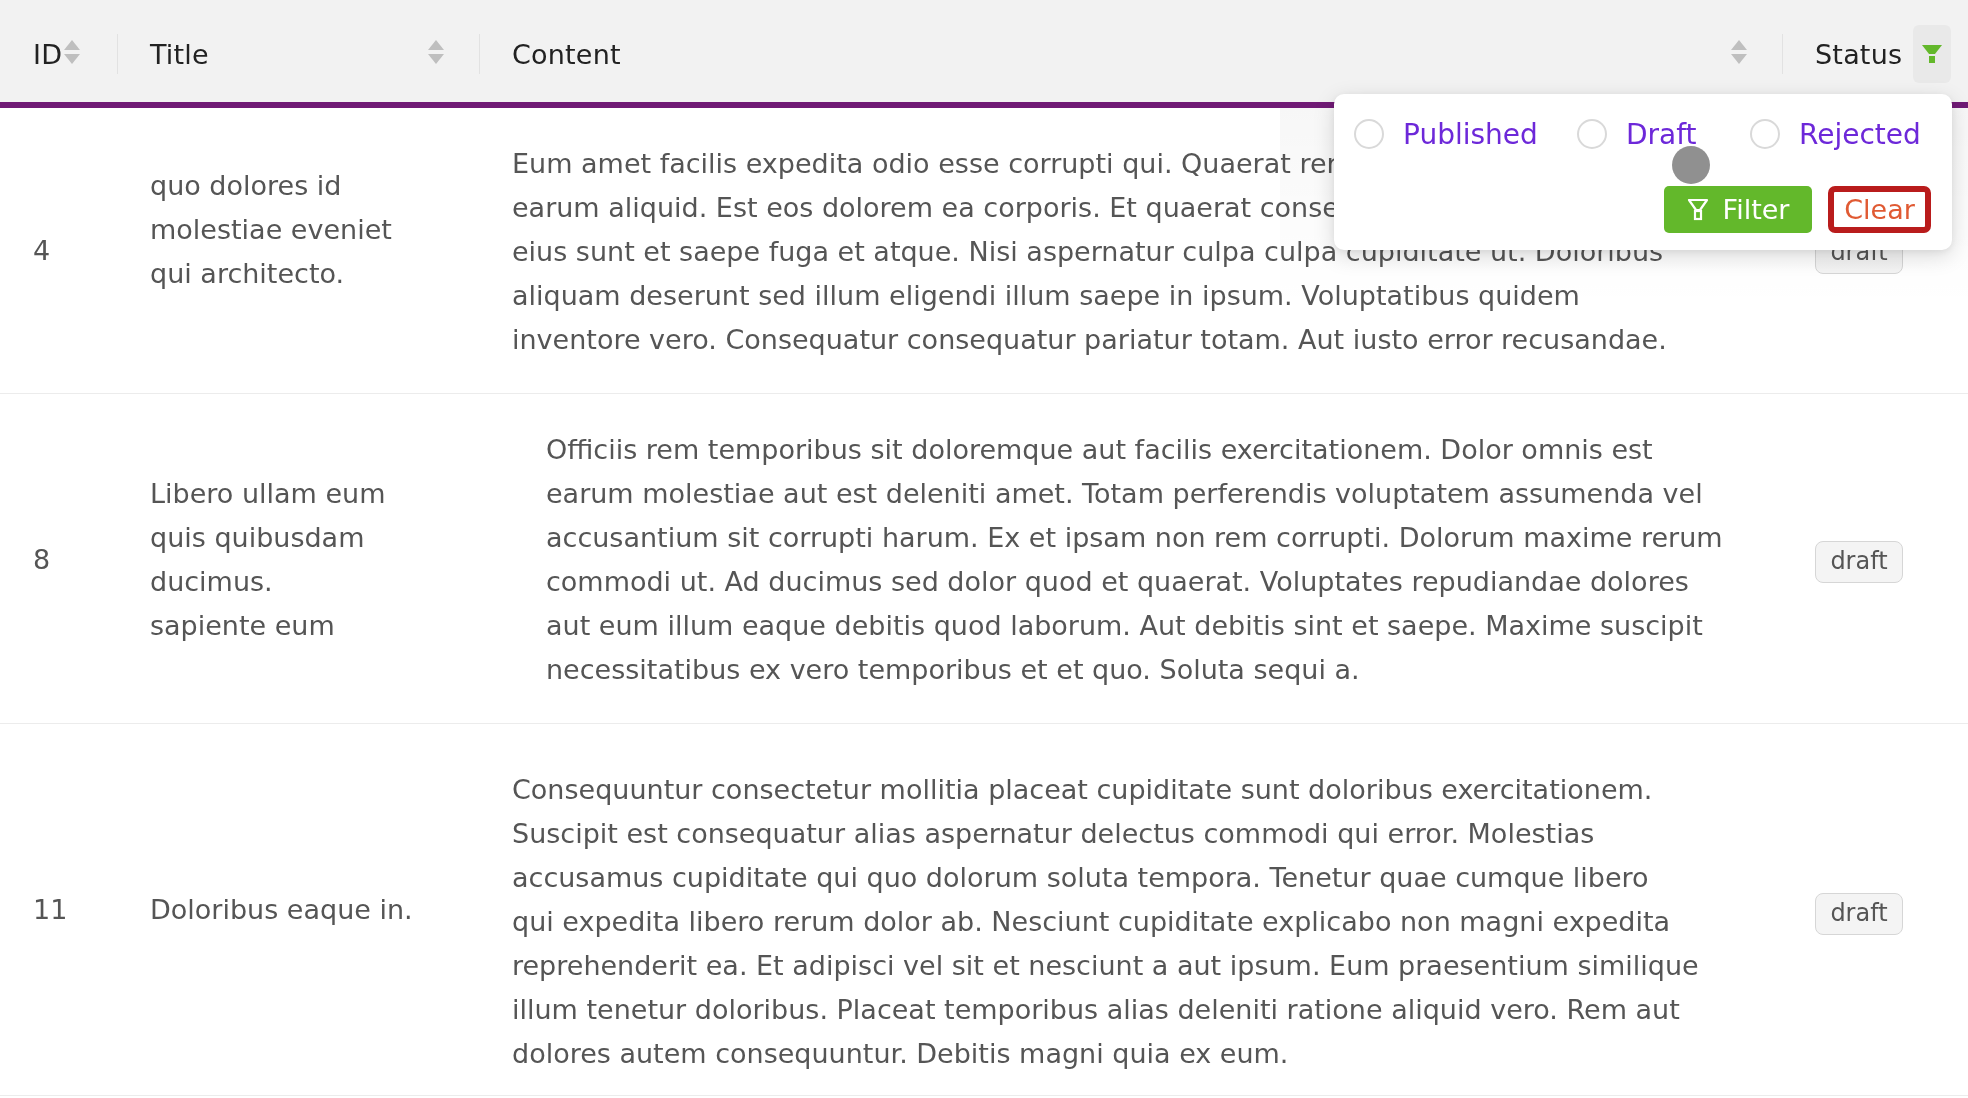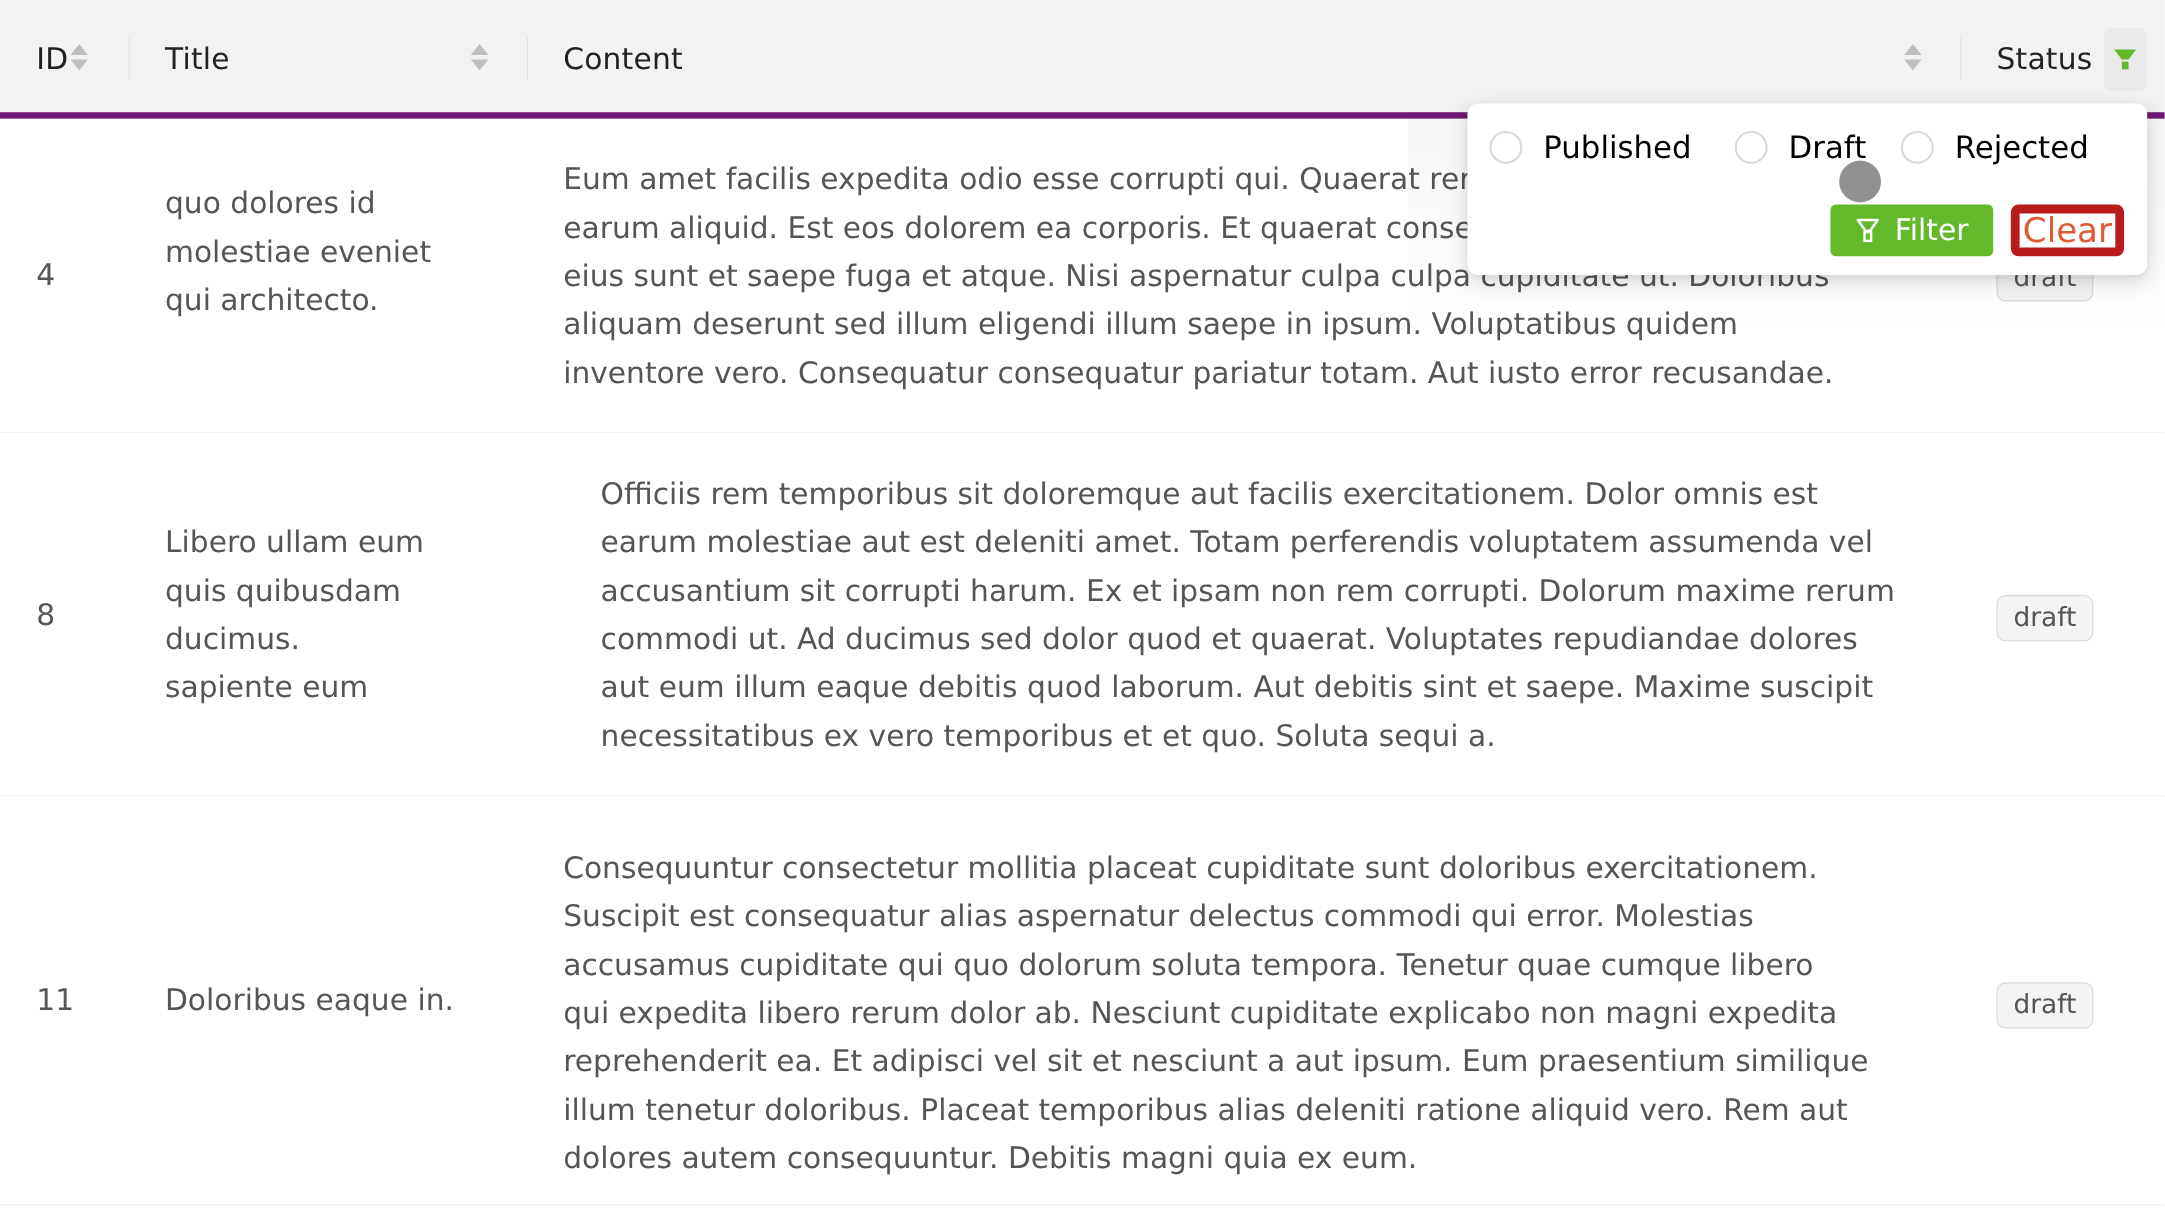--- a/index.html
+++ b/index.html
@@ -21,25 +21,25 @@
     .cell-id { left: 33px; }
     .cell-title { left: 150px; width: 300px; }
     .cell-content { left: 512px; width: 1235px; }
     .badge { position: absolute; left: 1815px; width: 88px; height: 42px; border: 1.5px solid #d6d6d6; background: #f4f4f4; border-radius: 8px; font-size: 24px; line-height: 39px; text-align: center; color: #555555; }
 
     .row1-shade { position: absolute; left: 1280px; top: 108px; width: 688px; height: 200px; background: linear-gradient(180deg, rgba(0,0,0,0.03), rgba(0,0,0,0.0)); pointer-events: none; }
 
     .dropdown { position: absolute; left: 1334px; top: 94px; width: 618px; height: 156px; background: #ffffff; border-radius: 10px; box-shadow: 0 6px 22px rgba(0,0,0,0.14), 0 2px 6px rgba(0,0,0,0.06); }
     .radio-item { position: absolute; top: 24px; height: 32px; display: flex; align-items: center; cursor: pointer; }
     .radio-circle { width: 30px; height: 30px; border-radius: 50%; border: 2px solid #d9d9d9; background: #ffffff; margin-right: 19px; flex: none; }
-    .radio-label { font-size: 28px; color: #000000; white-space: nowrap; }
+    .radio-label { font-size: 28px; color: #6d28d9; white-space: nowrap; }
 
     .btn-filter { position: absolute; left: 330px; top: 92px; width: 148px; height: 47px; border-radius: 5px; background: #63b82b; color: #ffffff; display: flex; align-items: center; justify-content: center; font-size: 27px; cursor: pointer; }
     .btn-filter svg { margin-right: 14px; }
-    .btn-clear { position: absolute; left: 494px; top: 92px; width: 103px; height: 47px; border-radius: 7px; border: 8px solid #b91c1c; background: #ffffff; color: #e05a33; display: flex; align-items: center; justify-content: center; font-size: 31px; cursor: pointer; }
+    .btn-clear { position: absolute; left: 494px; top: 92px; width: 103px; height: 47px; border-radius: 7px; border: 6px solid #b91c1c; background: #ffffff; color: #e05a33; display: flex; align-items: center; justify-content: center; font-size: 27px; cursor: pointer; }
 
     .cursor-dot { position: absolute; left: 1672px; top: 146px; width: 38px; height: 38px; border-radius: 50%; background: #8a8a8a; opacity: 0.95; pointer-events: none; }
   </style>
 </head>
 <body>
 
 <div class="table">
 
   <div class="thead">
     <div class="th" style="left:33px;">
@@ -138,21 +138,21 @@
 
 <div class="dropdown">
   <div class="radio-item" style="left:20px;">
     <span class="radio-circle"></span>
     <span class="radio-label">Published</span>
   </div>
   <div class="radio-item" style="left:243px;">
     <span class="radio-circle"></span>
     <span class="radio-label">Draft</span>
   </div>
-  <div class="radio-item" style="left:394px;">
+  <div class="radio-item" style="left:416px;">
     <span class="radio-circle"></span>
     <span class="radio-label">Rejected</span>
   </div>
 
   <div class="btn-filter">
     <svg width="22" height="24" viewBox="0 0 22 24">
       <polygon points="2,2 20,2 13,12 9,12" fill="none" stroke="#ffffff" stroke-width="2.2" stroke-linejoin="round"></polygon>
       <rect x="8" y="13" width="6" height="8" fill="none" stroke="#ffffff" stroke-width="2.2"></rect>
     </svg>
     <span>Filter</span>

